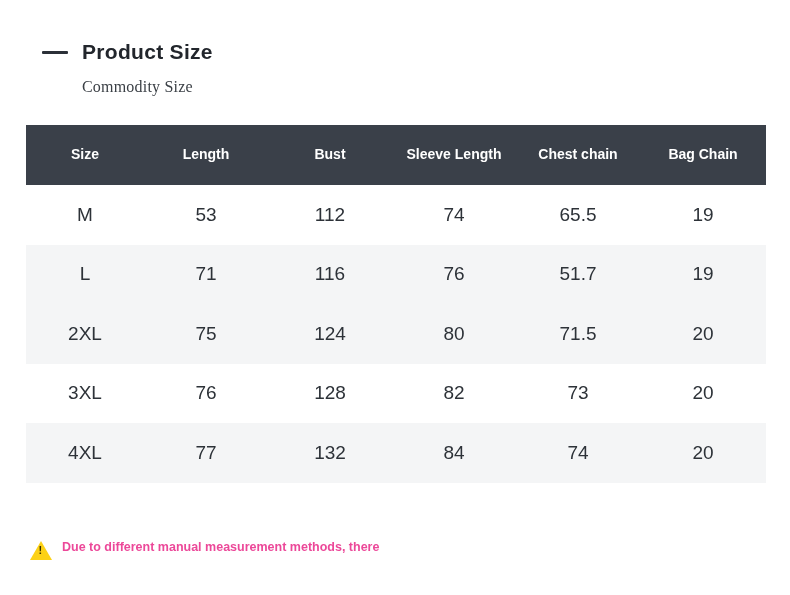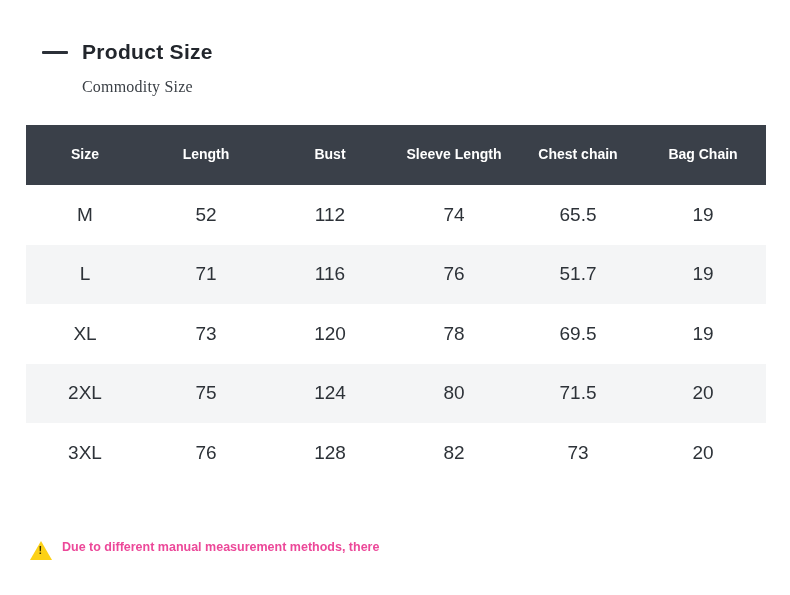--- a/index.html
+++ b/index.html
@@ -163,58 +163,58 @@
         <th>Length</th>
         <th>Bust</th>
         <th>Sleeve Length</th>
         <th>Chest chain</th>
         <th>Bag Chain</th>
       </tr>
     </thead>
     <tbody>
       <tr class="row-odd">
         <td>M</td>
-        <td>52</td>
+        <td>53</td>
         <td>112</td>
         <td>74</td>
         <td>65.5</td>
         <td>19</td>
       </tr>
       <tr class="row-even">
         <td>L</td>
         <td>71</td>
         <td>116</td>
         <td>76</td>
         <td>51.7</td>
         <td>19</td>
       </tr>
-      <tr class="row-odd">
-        <td>XL</td>
-        <td>73</td>
-        <td>120</td>
-        <td>78</td>
-        <td>69.5</td>
-        <td>19</td>
-      </tr>
       <tr class="row-even">
         <td>2XL</td>
         <td>75</td>
         <td>124</td>
         <td>80</td>
         <td>71.5</td>
         <td>20</td>
       </tr>
       <tr class="row-odd">
         <td>3XL</td>
         <td>76</td>
         <td>128</td>
         <td>82</td>
         <td>73</td>
         <td>20</td>
       </tr>
+      <tr class="row-even">
+        <td>4XL</td>
+        <td>77</td>
+        <td>132</td>
+        <td>84</td>
+        <td>74</td>
+        <td>20</td>
+      </tr>
     </tbody>
   </table>
 
   <div class="note">
     <span class="warn-icon"></span>
     <div class="note-text">
       <div>Due to different manual measurement methods, there</div>
     </div>
   </div>
 

